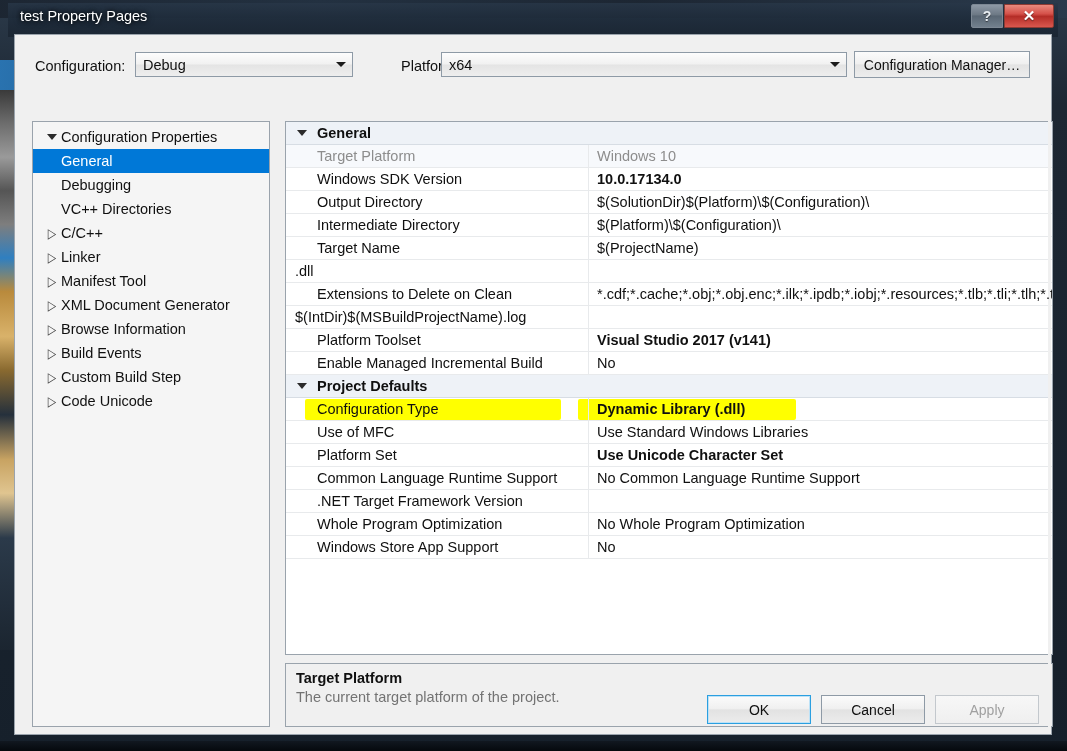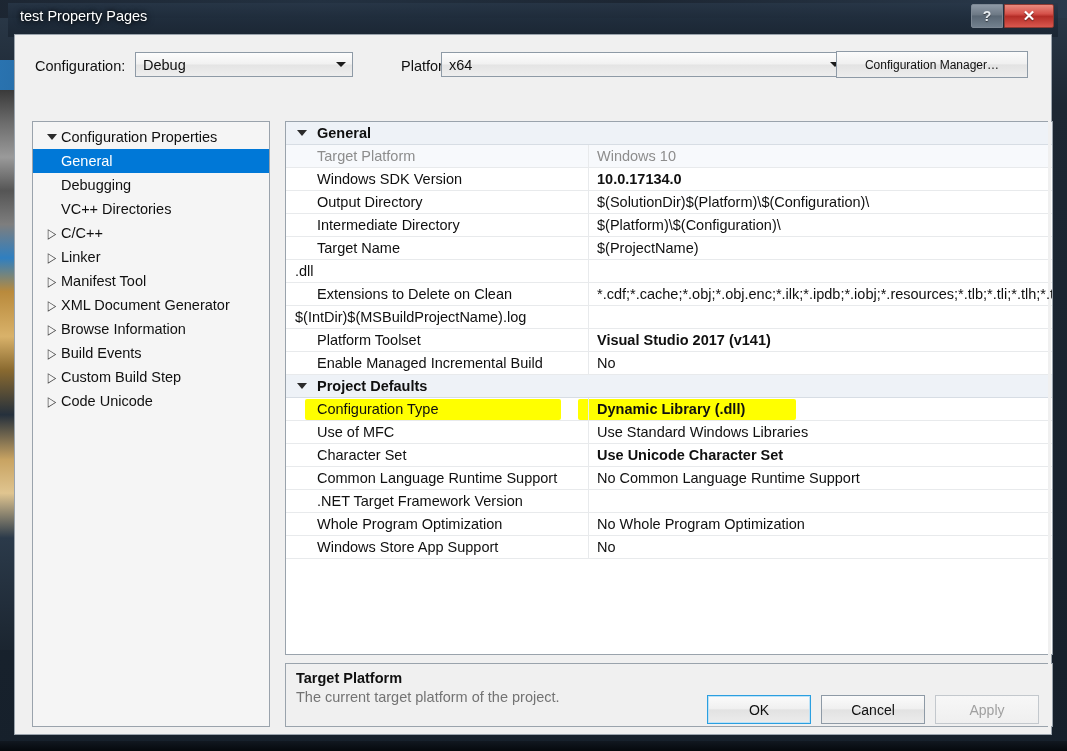--- a/index.html
+++ b/index.html
@@ -126,24 +126,24 @@
     display: flex; align-items: center; justify-content: center;
   }
   .combo-arrow i {
     display: block; width: 0; height: 0;
     border-left: 5px solid transparent;
     border-right: 5px solid transparent;
     border-top: 5px solid #1a1a1a;
   }
 
   .btn-cfgmgr {
-    position: absolute; left: 821px; top: 16px; width: 192px; height: 27px;
+    position: absolute; left: 839px; top: 16px; width: 176px; height: 27px;
     border: 1px solid #8e9aa6;
     background: linear-gradient(180deg,#fbfbfb 0%, #f0f0f0 46%, #e3e3e3 52%, #ededed 100%);
-    font-size: 12px; color: #101010;
+    font-size: 14px; color: #101010;
     display: flex; align-items: center; justify-content: center;
     box-sizing: border-box; cursor: pointer;
   }
 
   
   .treepanel {
     position: absolute; left: 17px; top: 86px; width: 238px; height: 606px;
     background: #f5f5f5;
     border: 1px solid #9aa3ac;
     box-sizing: border-box;
@@ -449,21 +449,21 @@
             <div class="gname">Configuration Type</div>
             <div class="gsplit"></div>
             <div class="gval bold">Dynamic Library (.dll)</div>
           </div>
           <div class="grow">
             <div class="gname">Use of MFC</div>
             <div class="gsplit"></div>
             <div class="gval">Use Standard Windows Libraries</div>
           </div>
           <div class="grow">
-            <div class="gname">Character Set</div>
+            <div class="gname">Platform Set</div>
             <div class="gsplit"></div>
             <div class="gval bold">Use Unicode Character Set</div>
           </div>
           <div class="grow">
             <div class="gname">Common Language Runtime Support</div>
             <div class="gsplit"></div>
             <div class="gval">No Common Language Runtime Support</div>
           </div>
           <div class="grow">
             <div class="gname">.NET Target Framework Version</div>

